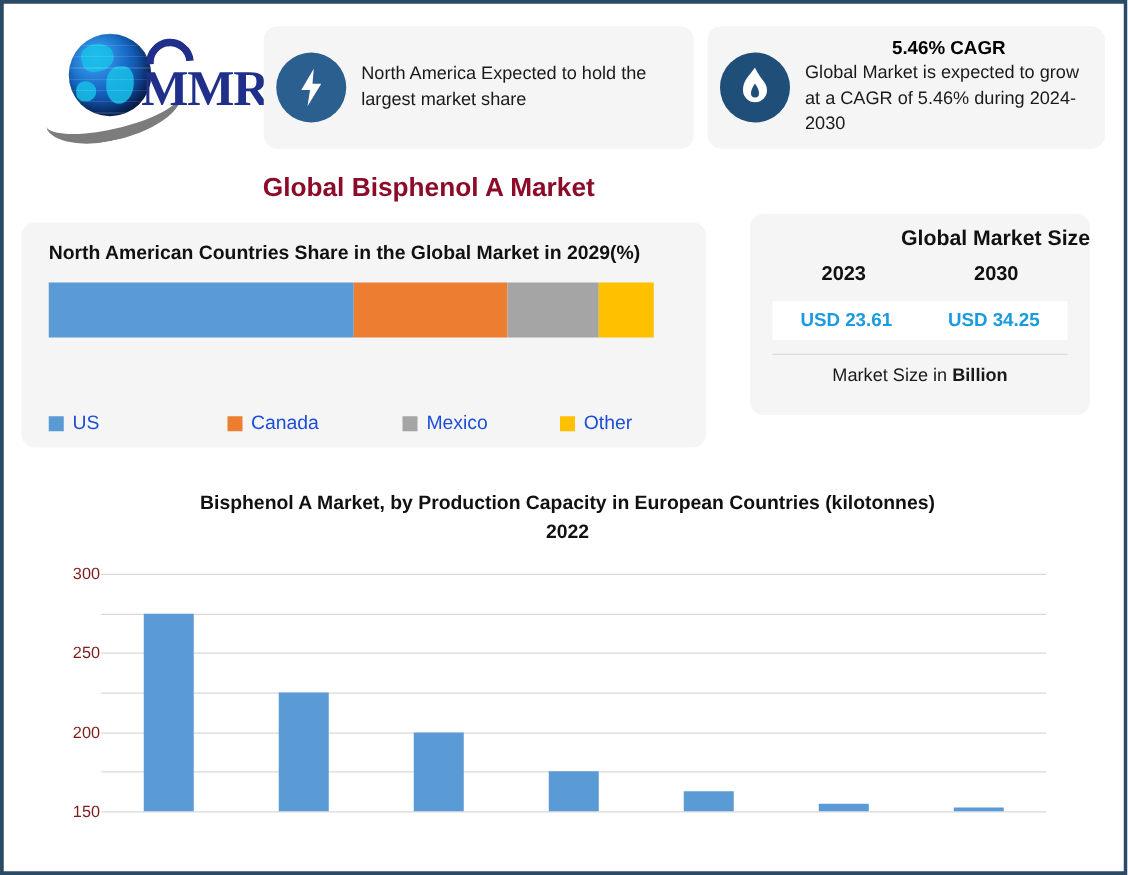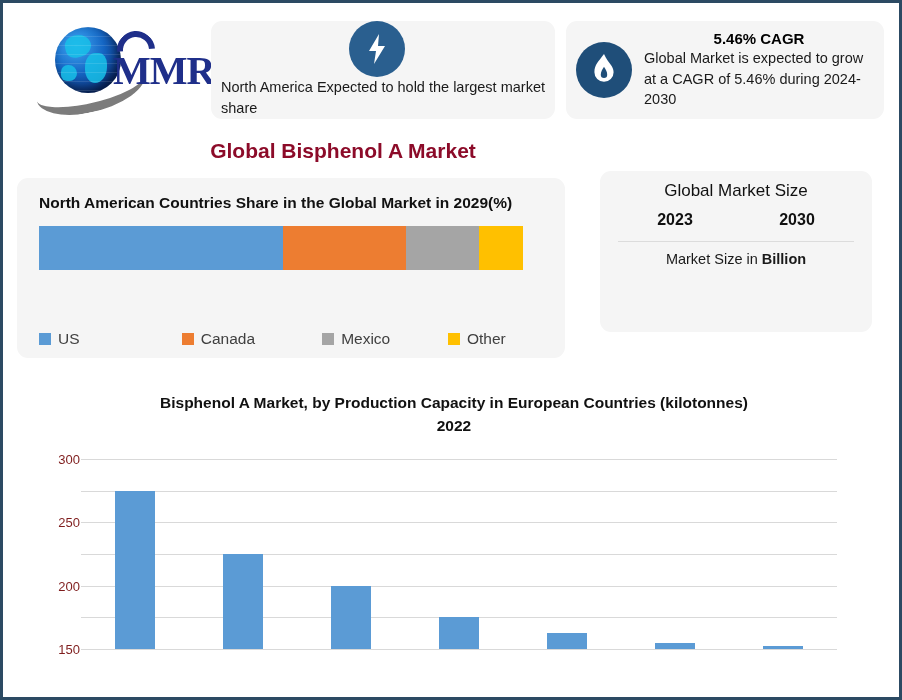--- a/index.html
+++ b/index.html
@@ -88,21 +88,21 @@
 
   .card {
     background: #f5f5f5;
     border-radius: 11px;
   }
   .fact-card {
     position: absolute;
     display: flex;
     align-items: center;
   }
-  #fact-na  { left: 208px; top: 18px; width: 344px; height: 98px; padding: 0 10px; box-sizing: border-box; flex-direction: column; }
+  #fact-na  { left: 208px; top: 18px; width: 344px; height: 98px; padding: 0 10px; box-sizing: border-box; }
   #fact-cagr{ left: 563px; top: 18px; width: 318px; height: 98px; padding: 0 10px; box-sizing: border-box; }
 
   .icon-circle {
     flex: 0 0 auto;
     width: 56px; height: 56px;
     border-radius: 50%;
     display: flex;
     align-items: center;
     justify-content: center;
     margin-right: 12px;
@@ -158,39 +158,39 @@
 
   #share-legend {
     display: flex;
     margin-top: 30px;
     width: 484px;
   }
   .legend-item {
     display: flex;
     align-items: center;
     font-size: 15.5px;
-    color: #404040;
+    color: #1d4ed8;
   }
   .legend-swatch {
     width: 12px; height: 12px;
     margin-right: 7px;
   }
 
   
   #size-card {
     position: absolute;
     left: 597px; top: 168px;
     width: 272px; height: 161px;
     box-sizing: border-box;
     padding-top: 10px;
   }
   #size-heading {
-    text-align: center;
+    text-align: right;
     font-size: 17px;
-    font-weight: normal;
+    font-weight: bold;
     color: #111;
     margin-bottom: 10px;
   }
   .size-years {
     display: flex;
     justify-content: space-around;
     font-size: 16px;
     font-weight: bold;
     color: #111;
     padding: 0 14px;
@@ -351,20 +351,24 @@
           <span>Other</span>
         </div>
       </div>
   </div>
 
   <div class="card" id="size-card">
     <div id="size-heading">Global Market Size</div>
     <div class="size-years">
       <span>2023</span>
       <span>2030</span>
+    </div>
+    <div class="size-values">
+      <span>USD 23.61</span>
+      <span>USD 34.25</span>
     </div>
     <div id="size-footnote">
       <span>Market Size in </span><b>Billion</b>
     </div>
   </div>
 
   <div id="chart-block">
     <div id="chart-title">Bisphenol A Market, by Production Capacity in European Countries (kilotonnes) 2022</div>
     <div id="plot-wrap">
       <div id="gridlines">

